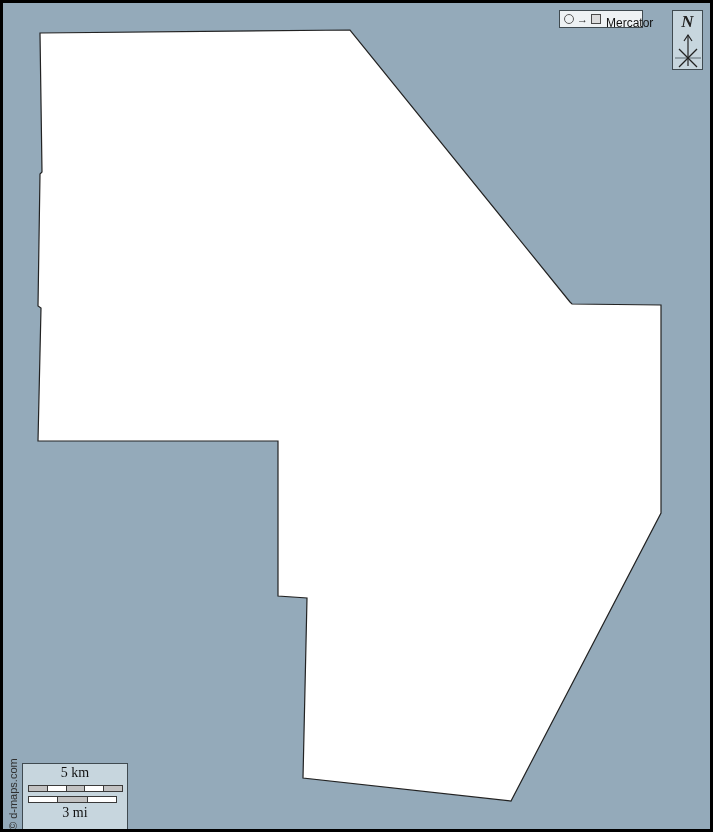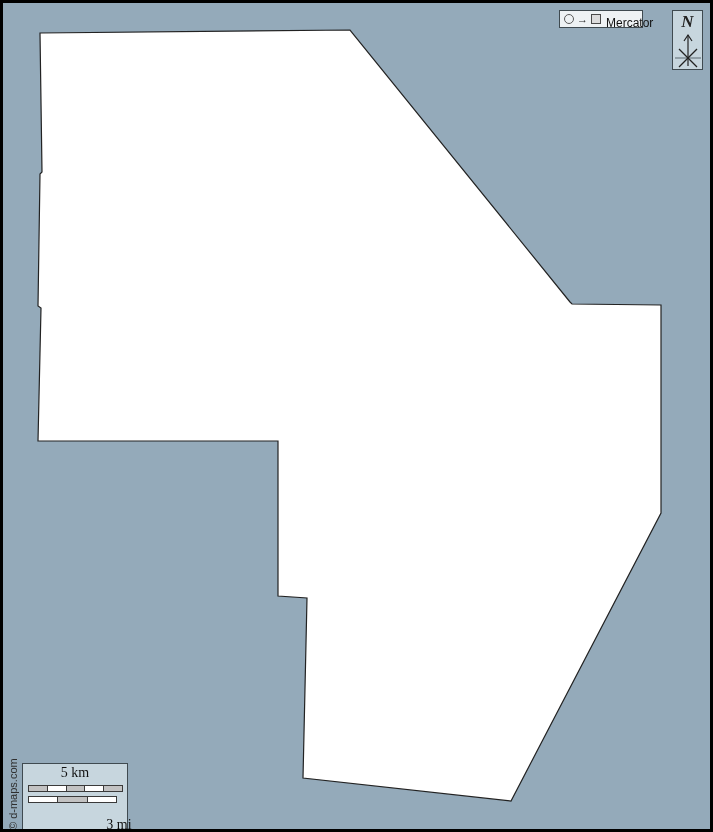--- a/index.html
+++ b/index.html
@@ -90,21 +90,21 @@
   }
   .scale-label {
     position: absolute;
     left: 0; width: 100%;
     text-align: center;
     font-family: "Liberation Serif", serif;
     font-size: 14px;
     color: #111;
   }
   .scale-label.km { top: 1px; }
-  .scale-label.mi { top: 53px; padding-left: 44px; }
+  .scale-label.mi { top: 41px; }
   .bar {
     position: absolute;
     left: 5px;
     height: 7px;
     border: 1px solid #3a3a3a;
     box-sizing: border-box;
     display: flex;
     background: #fff;
   }
   .km-bar { top: 21px; width: 95px; }

